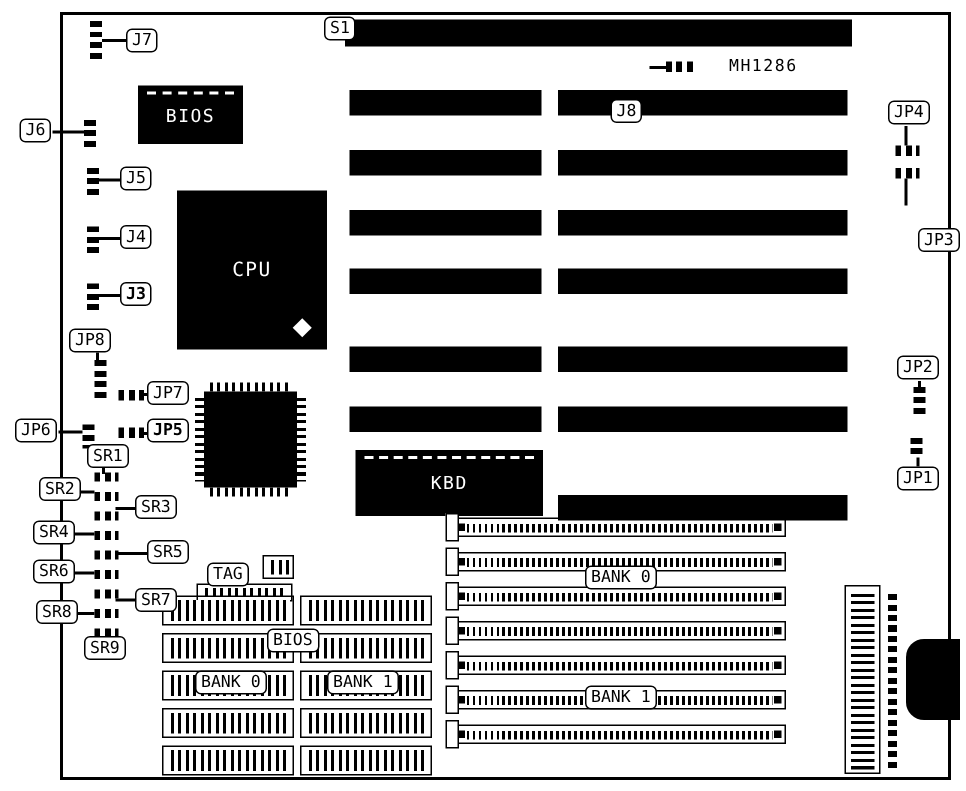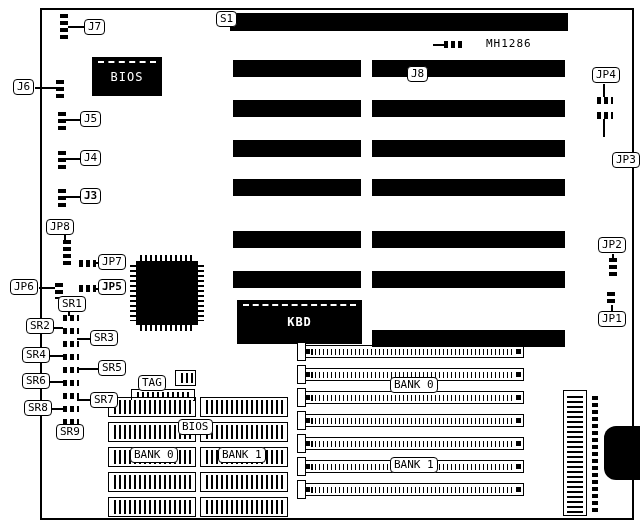--- a/index.html
+++ b/index.html
@@ -59,22 +59,26 @@
 
 <div class="stage" id="stage">
 
   <div class="board-outline"></div>
 
   <div class="blackbox" style="left:92px;top:57px;width:70px;height:39px;">
     <div class="dash"></div>
     <span>BIOS</span>
   </div>
 
-
-  <div class="blackbox" style="left:237px;top:300px;width:125px;height:44px;font-weight:bold;">
+  <div class="blackbox" style="left:118px;top:127px;width:100px;height:106px;font-size:13px;">
+    <span>CPU</span>
+    <div class="diamond"></div>
+  </div>
+
+  <div class="blackbox" style="left:237px;top:300px;width:125px;height:44px;">
     <div class="dash"></div>
     <span>KBD</span>
   </div>
 
   <div class="pins-h" style="left:140px;top:255px;width:54px;height:6px;"></div>
   <div class="pins-h" style="left:140px;top:325px;width:54px;height:6px;"></div>
   <div class="pins-v" style="left:130px;top:265px;width:6px;height:56px;"></div>
   <div class="pins-v" style="left:198px;top:265px;width:6px;height:56px;"></div>
   <div class="qfp-body" style="left:136px;top:261px;width:62px;height:64px;"></div>
 

